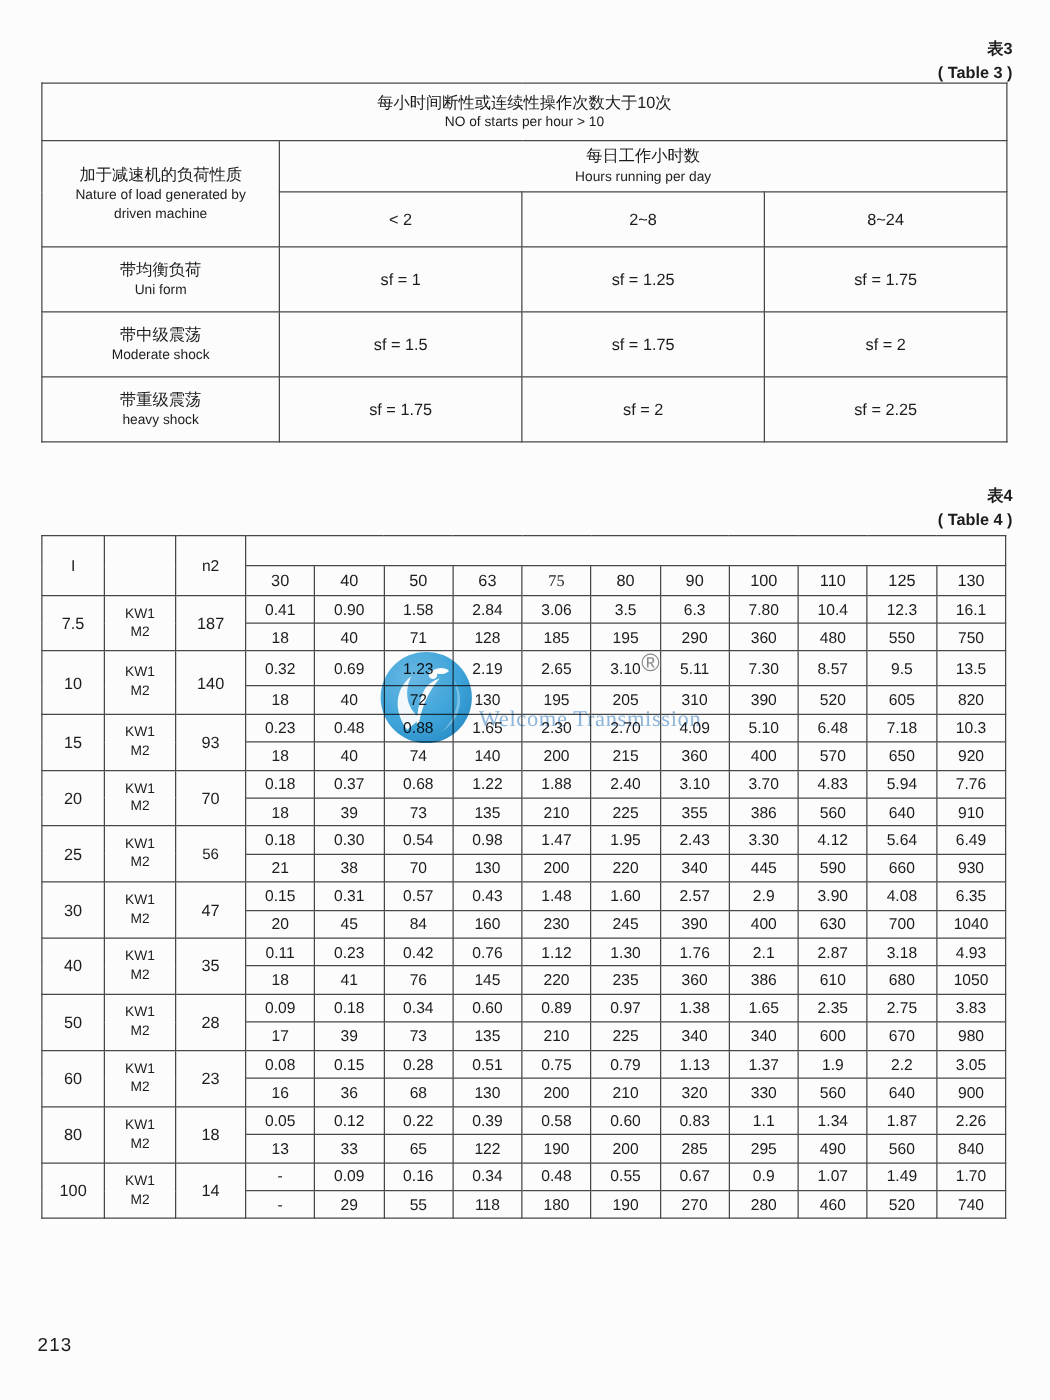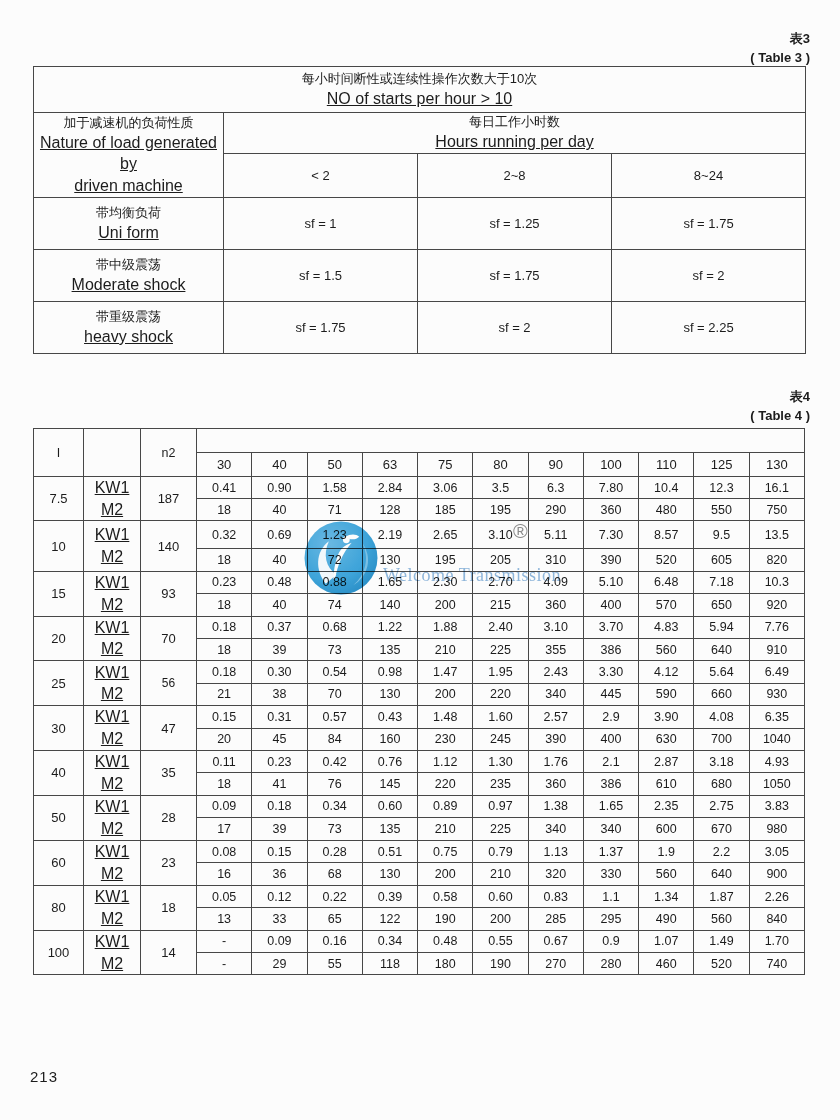--- a/index.html
+++ b/index.html
@@ -12,21 +12,21 @@
   table{border-collapse:collapse;table-layout:fixed;background:transparent;}
   td{border:1px solid #474747;text-align:center;vertical-align:middle;padding:0;overflow:hidden;}
   .corner-tag{position:absolute;text-align:right;font-size:13px;font-weight:bold;line-height:1.45;}
   .tag3{top:30px;right:30px;}
   .tag4{top:388px;right:30px;}
   .t3{position:absolute;left:33px;top:66px;width:772px;border:1.5px solid #474747;}
   .t3 td{font-size:13px;}
   .t4{position:absolute;left:33px;top:428px;width:772px;border:1.5px solid #474747;}
   .t4 td{font-size:12.5px;}
   .zh{font-size:13px;line-height:1.4;}
-  .en{font-size:16px;line-height:1.35;text-decoration:underline;}
+  .en{font-size:11px;line-height:1.35;}
   .titles{position:absolute;left:33px;top:378px;line-height:1.3;}
   .title-zh{font-size:15px;font-weight:bold;}
   .title-en{font-size:16.5px;font-weight:bold;letter-spacing:.2px;}
   .pagenum{position:absolute;left:30px;top:1068px;font-size:15px;letter-spacing:1px;}
   
   .wm{position:absolute;left:0;top:0;width:840px;height:1120px;pointer-events:none;}
   .wm-logo{position:absolute;left:303px;top:520px;width:76px;height:76px;mix-blend-mode:multiply;opacity:.92;}
   .wm-zh{
     position:absolute;left:372px;top:521px;width:150px;
     font-size:45px;font-weight:bold;letter-spacing:2px;white-space:nowrap;
@@ -143,21 +143,21 @@
           <td rowspan="2">I</td>
           <td rowspan="2"></td>
           <td rowspan="2">n2</td>
           <td colspan="11"></td>
         </tr>
         <tr style="height: 24px;">
           <td style="font-size: 13px;">30</td>
           <td style="font-size: 13px;">40</td>
           <td style="font-size: 13px;">50</td>
           <td style="font-size: 13px;">63</td>
-          <td style="font-size: 13px;">75</td>
+          <td style="font-size: 13px; font-family: Liberation Serif, serif;">75</td>
           <td style="font-size: 13px;">80</td>
           <td style="font-size: 13px;">90</td>
           <td style="font-size: 13px;">100</td>
           <td style="font-size: 13px;">110</td>
           <td style="font-size: 13px;">125</td>
           <td style="font-size: 13px;">130</td>
         </tr>
         <tr style="height: 22px;">
           <td rowspan="2" style="font-size: 13px;">7.5</td>
           <td rowspan="2">

